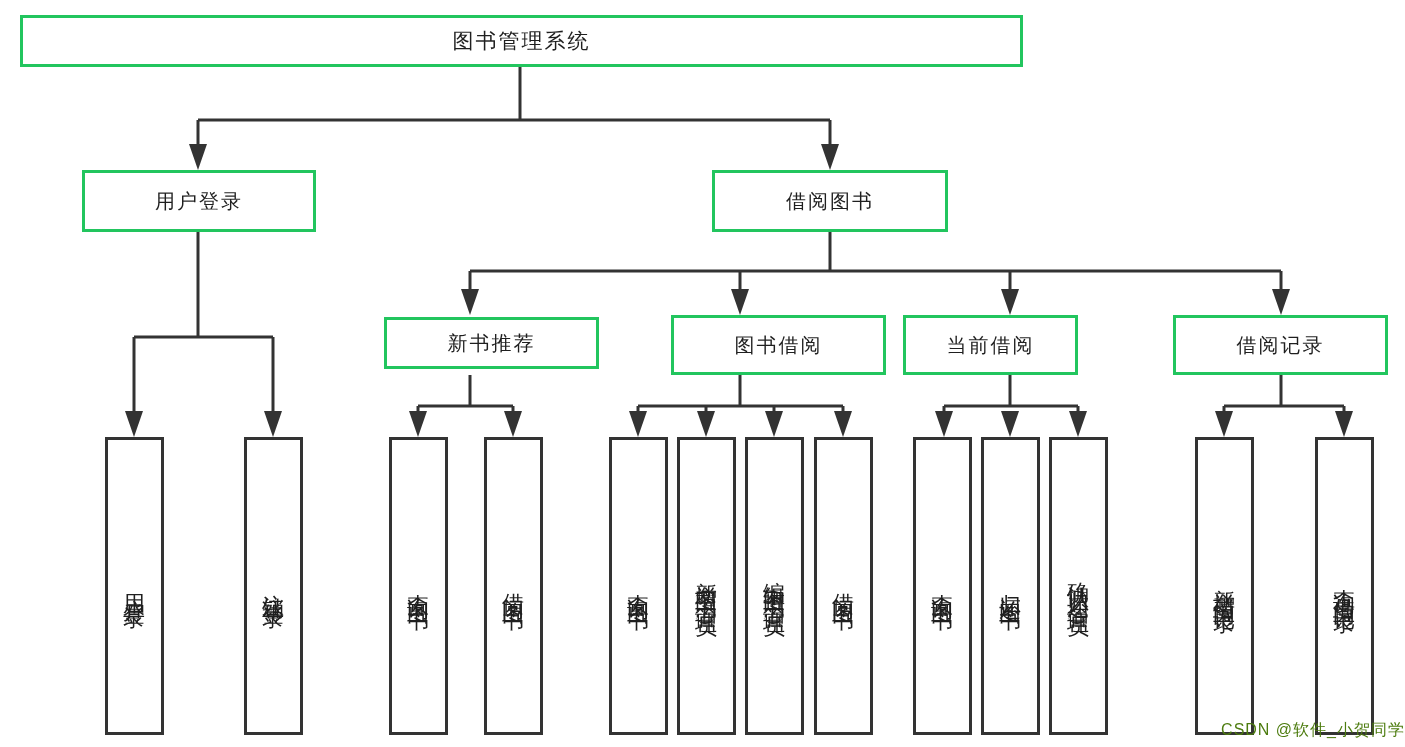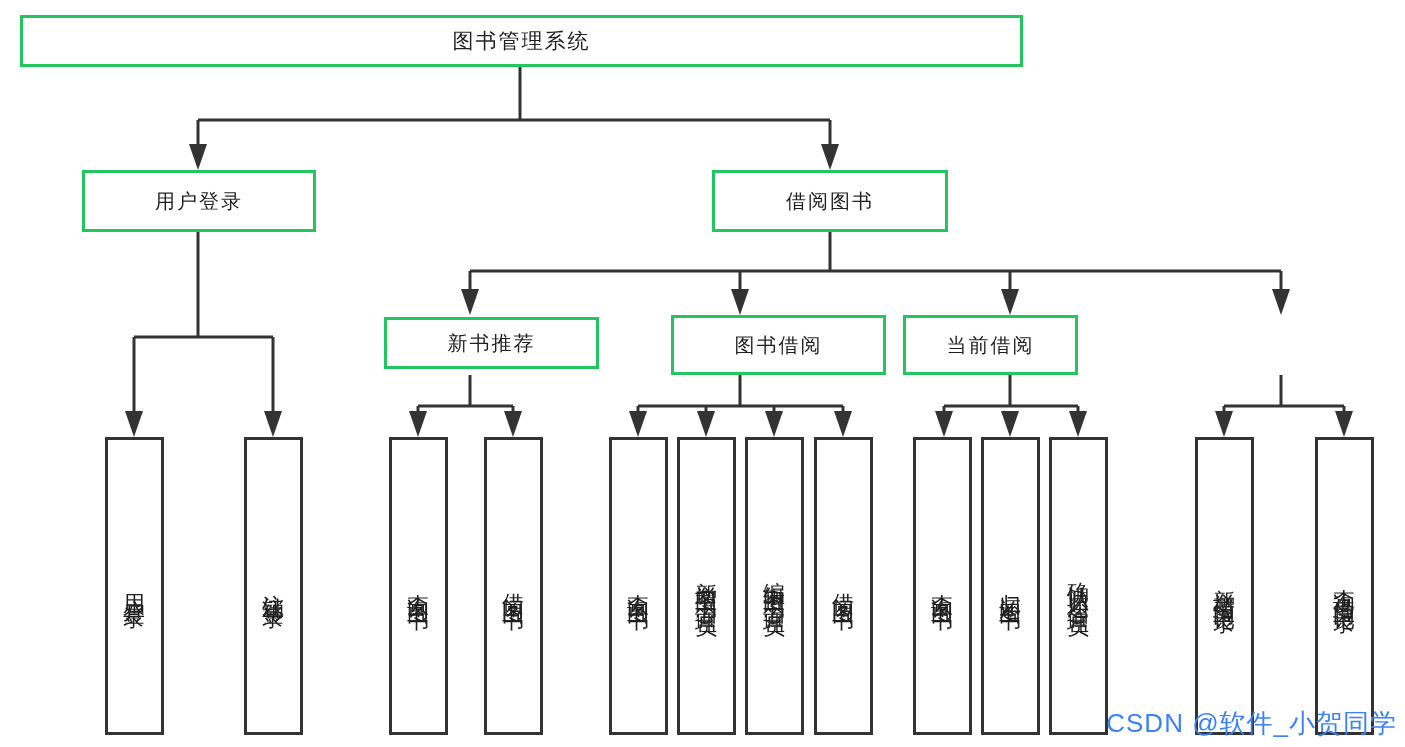--- a/index.html
+++ b/index.html
@@ -45,24 +45,24 @@
     text-orientation: mixed;
     text-align: center;
     line-height: 53px;
     font-size: 22px;
     letter-spacing: 5px;
     z-index: 2;
     overflow: hidden;
   }
   .watermark {
     position: absolute;
-    right: 8px;
+    right: 0;
     bottom: 6px;
-    font-size: 26px;
-    color: #3b82f6;
+    font-size: 16px;
+    color: #4d7c0f;
     letter-spacing: 1px;
     z-index: 5;
     white-space: nowrap;
   }
 </style>
 </head>
 <body>
 
 <div class="canvas">
 
@@ -128,20 +128,21 @@
   </svg>
 
   <div class="hbox root-box" style="left:20px; top:15px; width:1003px; height:52px;">图书管理系统</div>
 
   <div class="hbox" style="left:82px; top:170px; width:234px; height:62px;">用户登录</div>
   <div class="hbox" style="left:712px; top:170px; width:236px; height:62px;">借阅图书</div>
 
   <div class="hbox" style="left:363px; top:317px; width:215px; height:52px;margin-left:21px;">新书推荐</div>
   <div class="hbox" style="left:633px; top:315px; width:215px; height:60px;margin-left:38px;">图书借阅</div>
   <div class="hbox" style="left:903px; top:315px; width:175px; height:60px;">当前借阅</div>
+  <div class="hbox" style="left:1173px; top:315px; width:215px; height:60px;">借阅记录</div>
 
   <div class="vbox" style="left:105px;">用户登录</div>
   <div class="vbox" style="left:244px;">注销登录</div>
 
   <div class="vbox" style="left:389px;">查询图书</div>
   <div class="vbox" style="left:484px;">借阅图书</div>
 
   <div class="vbox" style="left:609px;">查询图书</div>
   <div class="vbox" style="left:677px;">新增图书（管理员）</div>
   <div class="vbox" style="left:745px;">编辑图书（管理员）</div>

